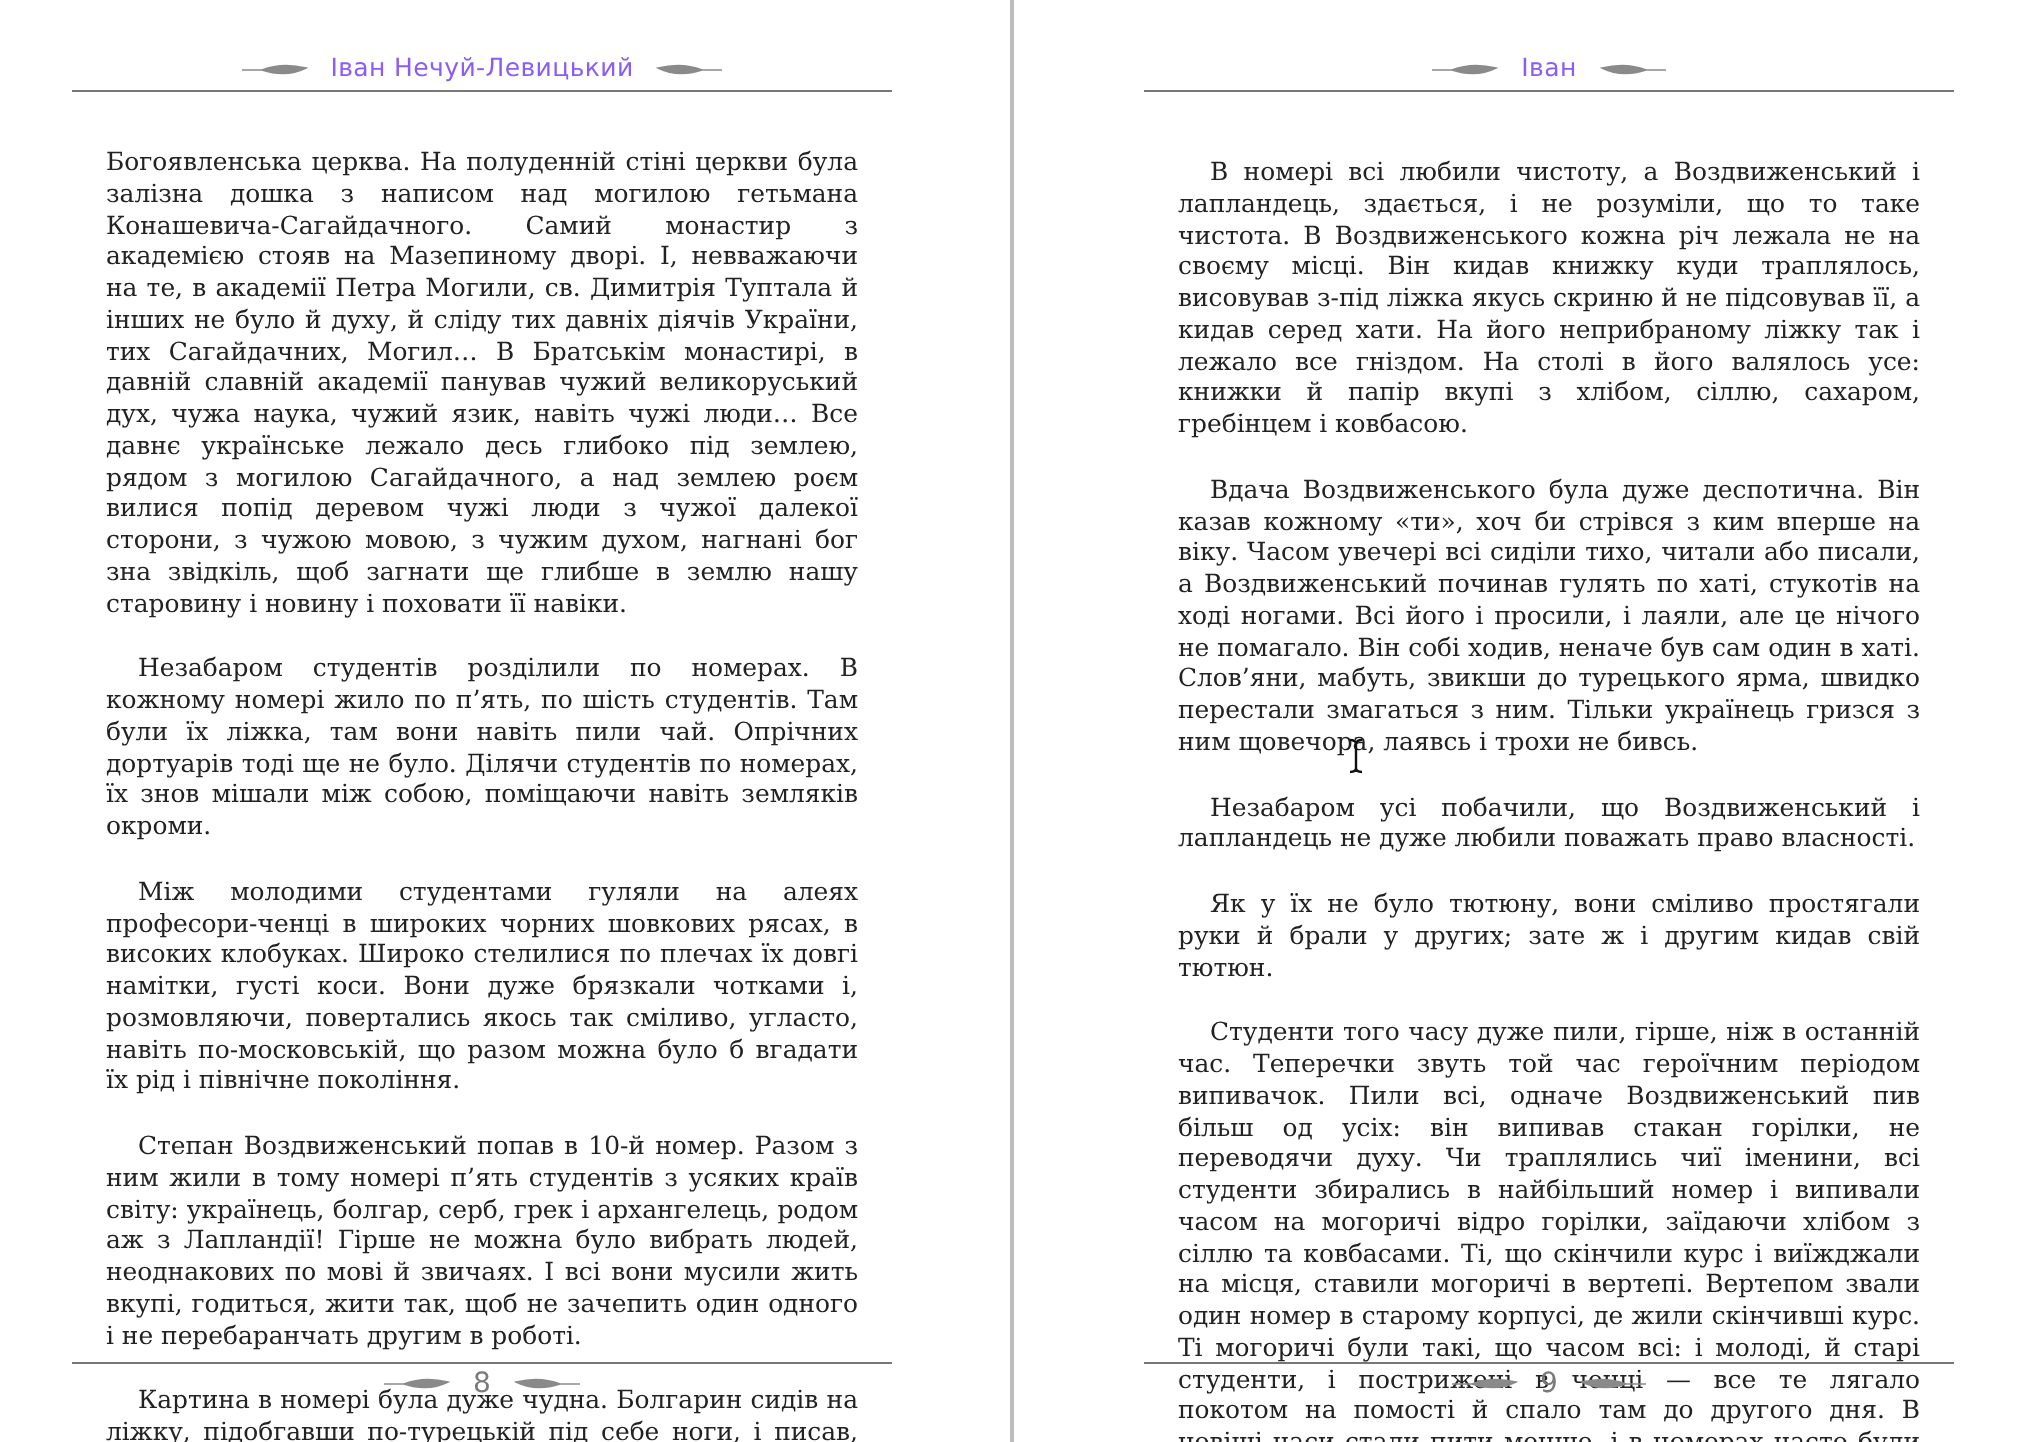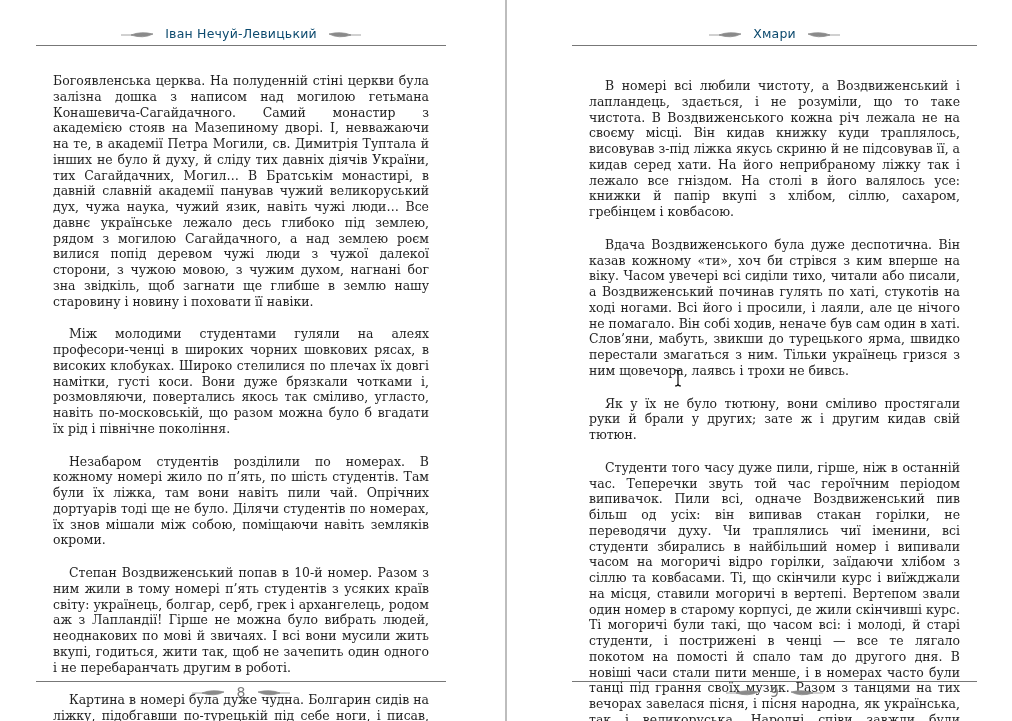--- a/index.html
+++ b/index.html
@@ -4,21 +4,21 @@
 <style>
   html, body { margin:0; padding:0; }
   body { width:1012px; height:721px; background:#ffffff; position:relative; overflow:hidden;
          font-family:"DejaVu Serif", "Liberation Serif", serif; color:#222; }
   .gutter { position:absolute; left:505px; top:0; width:2px; height:721px; background:#bdbdbd; }
   .page { position:absolute; top:0; height:721px; }
   .page.left { left:36px; width:410px; }
   .page.right { left:572px; width:405px; }
   .running-head { position:absolute; top:26px; left:0; width:100%; text-align:center;
                   font-family:"DejaVu Sans", "Liberation Sans", sans-serif; font-size:12.5px;
-                  color:#0c4a6e; letter-spacing:0.2px; height:16px; line-height:16px; }
+                  color:#8b5cf6; letter-spacing:0.2px; height:16px; line-height:16px; }
   .feather { display:inline-block; vertical-align:middle; width:34px; height:8px; margin:0 6px; }
   .head-rule { position:absolute; top:45px; left:0; width:100%; height:1px; background:#777; }
   .body-text { position:absolute; top:56px; left:0; width:100%; font-size:12.45px;
                line-height:15.75px; text-align:justify; color:#222; }
   .page.right .body-text { top:61px; }
   .body-text p { margin:17px; text-indent:16px; }
   .body-text p.cont { text-indent:0; }
   .foot-rule { position:absolute; left:0; width:100%; height:1px; background:#777; }
   .page.left .foot-rule { top:681px; }
   .page.right .foot-rule { top:681px; }
@@ -37,22 +37,22 @@
         <path d="M0 4 L12 4 M10 4 Q20 0 32 3 Q22 8 10 4 Z" fill="#8a8a8a" stroke="#8a8a8a" stroke-width="0.8"></path>
       </svg>
     <span>Іван Нечуй-Левицький</span>
     <svg class="feather" viewBox="0 0 34 8">
         <path d="M34 4 L22 4 M24 4 Q14 0 2 3 Q12 8 24 4 Z" fill="#8a8a8a" stroke="#8a8a8a" stroke-width="0.8"></path>
       </svg>
   </div>
   <div class="head-rule"></div>
   <div class="body-text">
     <p class="cont">Богоявленська церква. На полуденній стіні церкви була залізна дошка з написом над могилою гетьмана Конашевича-Сагайдачного. Самий монастир з академією стояв на Мазепиному дворі. І, невважаючи на те, в академії Петра Могили, св. Димитрія Туптала й інших не було й духу, й сліду тих давніх діячів України, тих Сагайдачних, Могил… В Братськім монастирі, в давній славній академії панував чужий великоруський дух, чужа наука, чужий язик, навіть чужі люди… Все давнє українське лежало десь глибоко під землею, рядом з могилою Сагайдачного, а над землею роєм вилися попід деревом чужі люди з чужої далекої сторони, з чужою мовою, з чужим духом, нагнані бог зна звідкіль, щоб загнати ще глибше в землю нашу старовину і новину і поховати її навіки.</p>
+    <p>Незабаром студентів розділили по номерах. В кожному номері жило по п’ять, по шість студентів. Там були їх ліжка, там вони навіть пили чай. Опрічних дортуарів тоді ще не було. Ділячи студентів по номерах, їх знов мішали між собою, поміщаючи навіть земляків окроми.</p>
     <p>Між молодими студентами гуляли на алеях професори-ченці в широких чорних шовкових рясах, в високих клобуках. Широко стелилися по плечах їх довгі намітки, густі коси. Вони дуже брязкали чотками і, розмовляючи, повертались якось так сміливо, угласто, навіть по-московській, що разом можна було б вгадати їх рід і північне покоління.</p>
-    <p>Незабаром студентів розділили по номерах. В кожному номері жило по п’ять, по шість студентів. Там були їх ліжка, там вони навіть пили чай. Опрічних дортуарів тоді ще не було. Ділячи студентів по номерах, їх знов мішали між собою, поміщаючи навіть земляків окроми.</p>
     <p>Степан Воздвиженський попав в 10-й номер. Разом з ним жили в тому номері п’ять студентів з усяких країв світу: українець, болгар, серб, грек і архангелець, родом аж з Лапландії! Гірше не можна було вибрать людей, неоднакових по мові й звичаях. І всі вони мусили жить вкупі, годиться, жити так, щоб не зачепить один одного і не перебаранчать другим в роботі.</p>
     <p>Картина в номері була дуже чудна. Болгарин сидів на ліжку, підобгавши по-турецькій під себе ноги, і писав, поклавши на колінах тверду книжку. Серб ходив по хаті, безперестану човгаючи турецькими патинками, вишитими сріблом. На їх обох були турецькі феси з червоного оксамиту, з золотими китицями. Лапландець сидів у куточку за шафою, все вчився, все мовчав і довго не говорив ні до кого й слова. Його куце жовте лице було темне й сумне, як північне небо. Од його ніхто не чув ні веселої розмови, ні сміху, ні пісні; його ніхто й не зачіпав. Грек ніколи не сидів у хаті, нічого не робив, тільки приходив додому на ніч і швидко з своїми земляками завів крамницю з тютюном. Воздвиженський, великий, як верства, міряв хату широченними ступенями, розпустивши крилами поли свого замазаного халата. Українець, гладенько причесаний, чисто убраний, сидів коло свого столика й писав.</p>
 
   </div>
   <div class="foot-rule"></div>
   <div class="folio">
     <svg class="feather" viewBox="0 0 34 8">
         <path d="M0 4 L12 4 M10 4 Q20 0 32 3 Q22 8 10 4 Z" fill="#8a8a8a" stroke="#8a8a8a" stroke-width="0.8"></path>
       </svg>
     <span>8</span>
@@ -60,29 +60,30 @@
         <path d="M34 4 L22 4 M24 4 Q14 0 2 3 Q12 8 24 4 Z" fill="#8a8a8a" stroke="#8a8a8a" stroke-width="0.8"></path>
       </svg>
   </div>
 </div>
 
 <div class="page right">
   <div class="running-head">
     <svg class="feather" viewBox="0 0 34 8">
         <path d="M0 4 L12 4 M10 4 Q20 0 32 3 Q22 8 10 4 Z" fill="#8a8a8a" stroke="#8a8a8a" stroke-width="0.8"></path>
       </svg>
-    <span>Хмари</span>
+    <span>Іван</span>
     <svg class="feather" viewBox="0 0 34 8">
         <path d="M34 4 L22 4 M24 4 Q14 0 2 3 Q12 8 24 4 Z" fill="#8a8a8a" stroke="#8a8a8a" stroke-width="0.8"></path>
       </svg>
   </div>
   <div class="head-rule"></div>
   <div class="body-text">
     <p>В номері всі любили чистоту, а Воздвиженський і лапландець, здається, і не розуміли, що то таке чистота. В Воздвиженського кожна річ лежала не на своєму місці. Він кидав книжку куди траплялось, висовував з-під ліжка якусь скриню й не підсовував її, а кидав серед хати. На його неприбраному ліжку так і лежало все гніздом. На столі в його валялось усе: книжки й папір вкупі з хлібом, сіллю, сахаром, гребінцем і ковбасою.</p>
     <p>Вдача Воздвиженського була дуже деспотична. Він казав кожному «ти», хоч би стрівся з ким вперше на віку. Часом увечері всі сиділи тихо, читали або писали, а Воздвиженський починав гулять по хаті, стукотів на ході ногами. Всі його і просили, і лаяли, але це нічого не помагало. Він собі ходив, неначе був сам один в хаті. Слов’яни, мабуть, звикши до турецького ярма, швидко перестали змагаться з ним. Тільки українець гризся з ним щовечора, лаявсь і трохи не бивсь.</p>
+    <p>Незабаром усі побачили, що Воздвиженський і лапландець не дуже любили поважать право власності.</p>
     <p>Як у їх не було тютюну, вони сміливо простягали руки й брали у других; зате ж і другим кидав свій тютюн.</p>
     <p>Студенти того часу дуже пили, гірше, ніж в останній час. Теперечки звуть той час героїчним періодом випивачок. Пили всі, одначе Воздвиженський пив більш од усіх: він випивав стакан горілки, не переводячи духу. Чи траплялись чиї іменини, всі студенти збирались в найбільший номер і випивали часом на могоричі відро горілки, заїдаючи хлібом з сіллю та ковбасами. Ті, що скінчили курс і виїжджали на місця, ставили могоричі в вертепі. Вертепом звали один номер в старому корпусі, де жили скінчивші курс. Ті могоричі були такі, що часом всі: і молоді, й старі студенти, і пострижені в ченці — все те лягало покотом на помості й спало там до другого дня. В новіші часи стали пити менше, і в номерах часто були танці під грання своїх музик. Разом з танцями на тих вечорах завелася пісня, і пісня народна, як українська, так і великоруська. Народні співи завжди були сподобні студентам, і не раз і не два інспектор чернець розганяв студентів серед глухої ночі, бо вони тривожили його своїми мирськими піснями. І за часів Воздвиженського студенти любили розважать себе піснями. Починали співать великоруських пісень, а потім українці співали своїх. Чудовою здалась українська пісня всім студентам з далеких країв, що зроду її не чули! Всі її слухали, всі приходили в екстаз, як ті, що були родом з синього Дунаю, так і ті, що були з далекої півночі. Лапландець виліз з свого закутка, як миш із нори, і роззявив рот. Навіть п’яний Воздвиженський уставав в той час з ліжка, прислухався до нової задля нього пісні і сам повичучував багацько українських пісень.</p>
   </div>
   <div class="foot-rule"></div>
   <div class="folio">
     <svg class="feather" viewBox="0 0 34 8">
         <path d="M0 4 L12 4 M10 4 Q20 0 32 3 Q22 8 10 4 Z" fill="#8a8a8a" stroke="#8a8a8a" stroke-width="0.8"></path>
       </svg>
     <span>9</span>
     <svg class="feather" viewBox="0 0 34 8">

